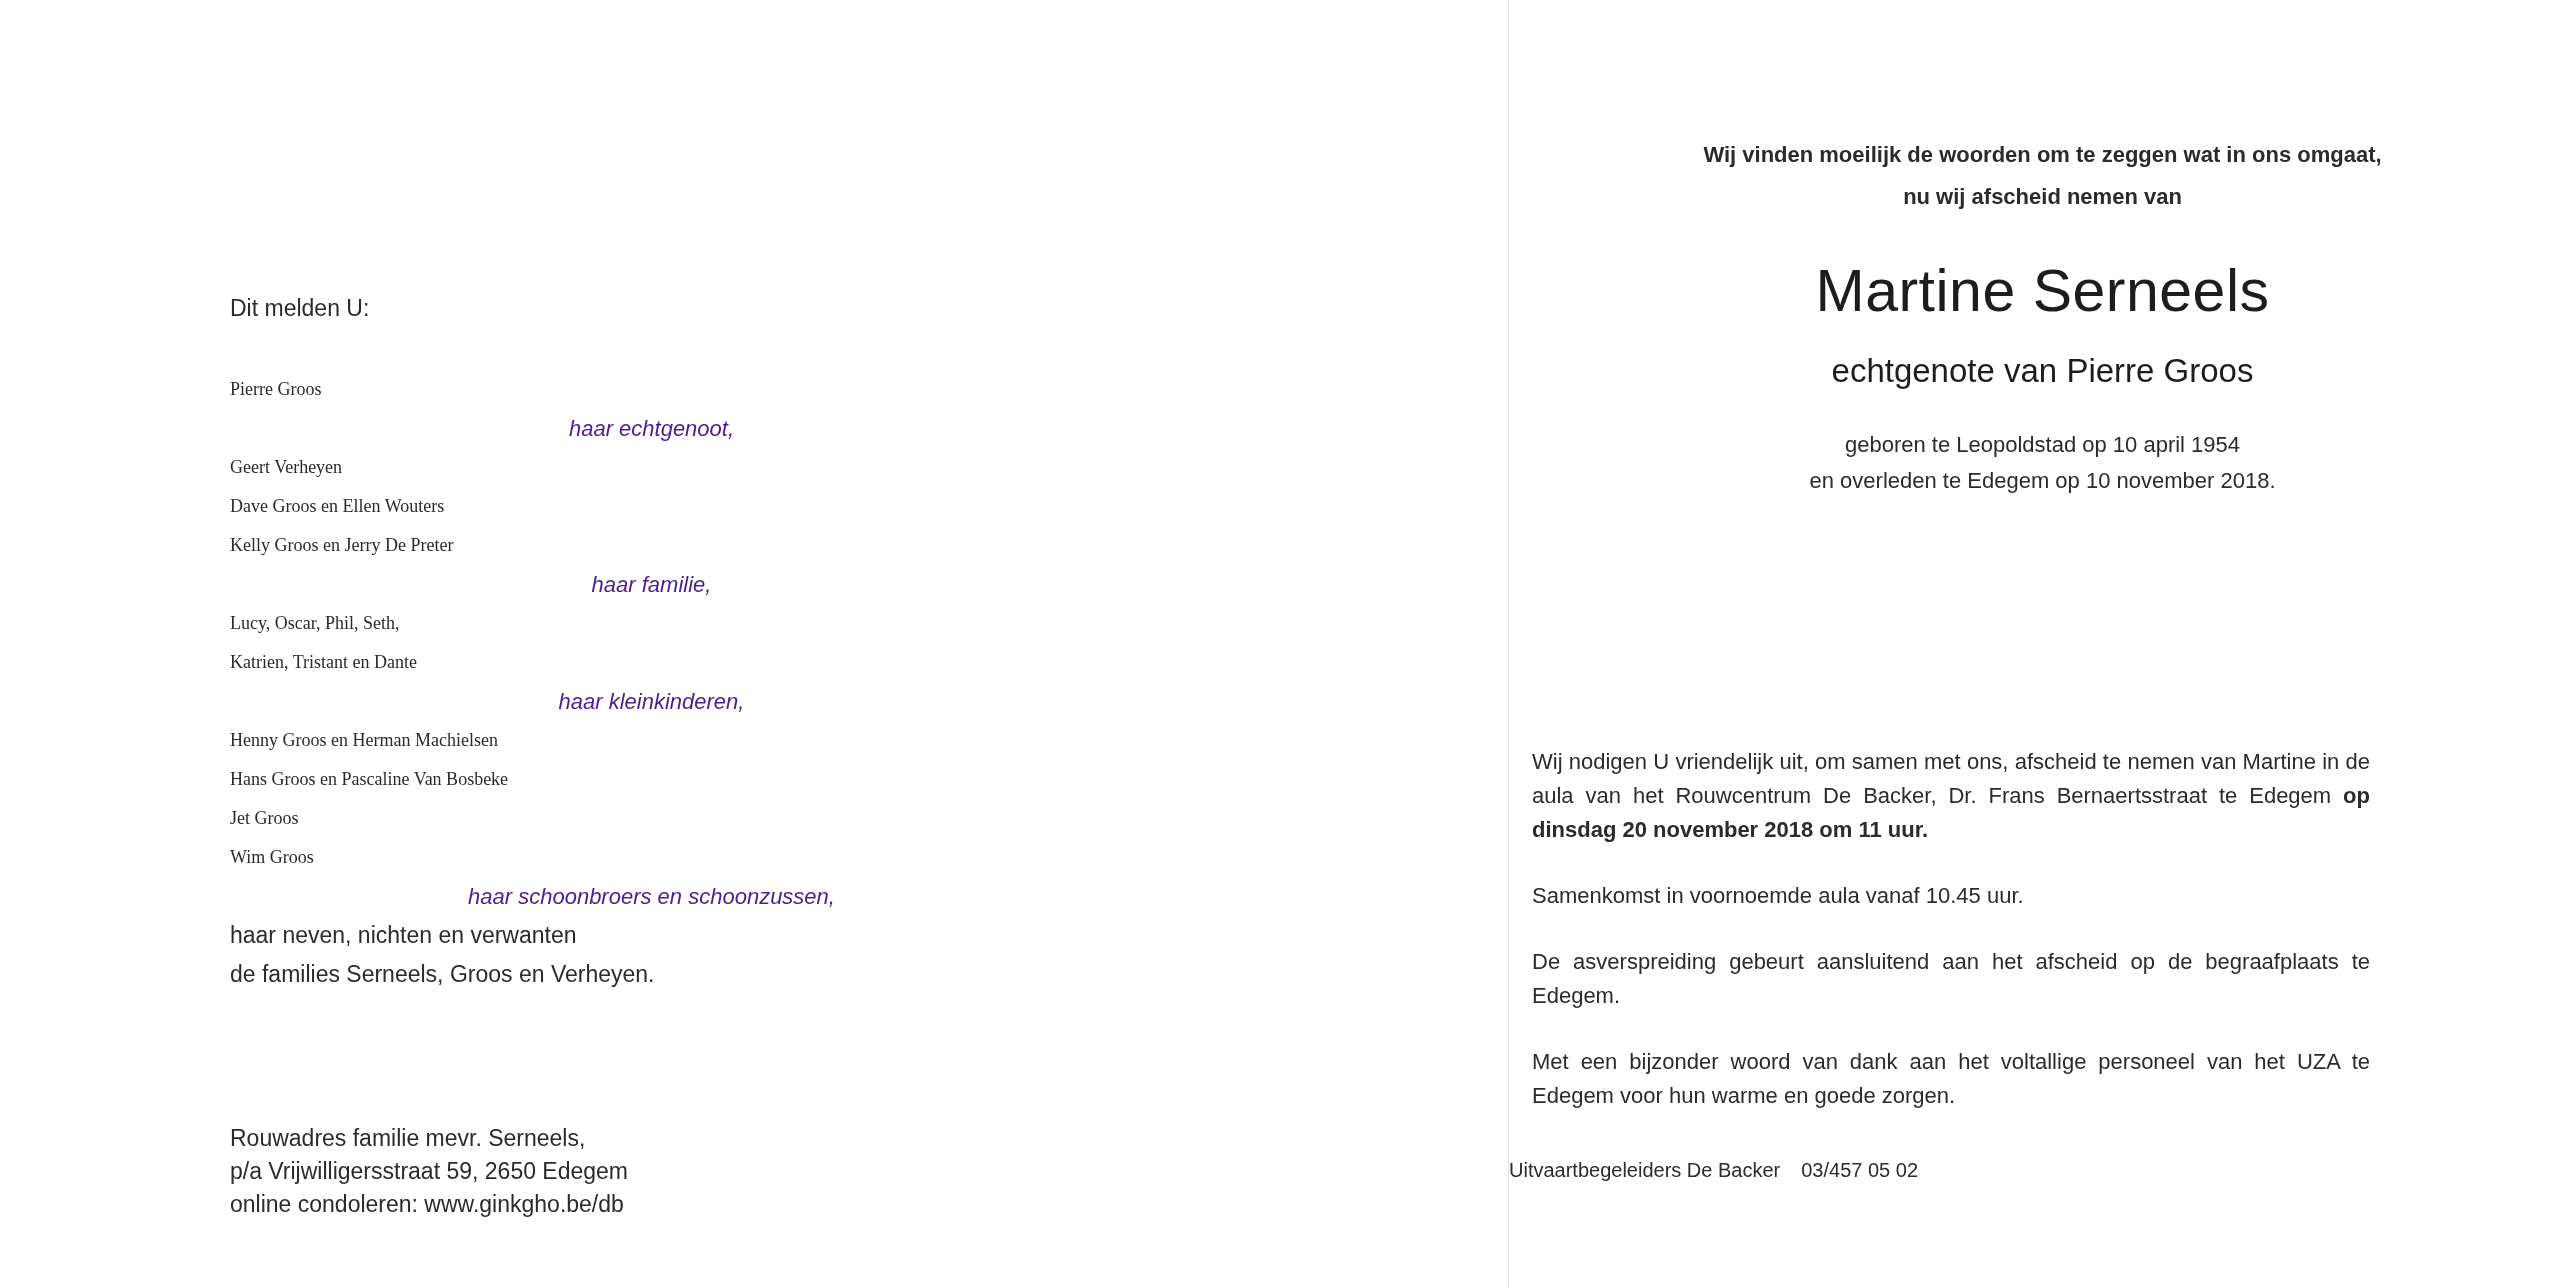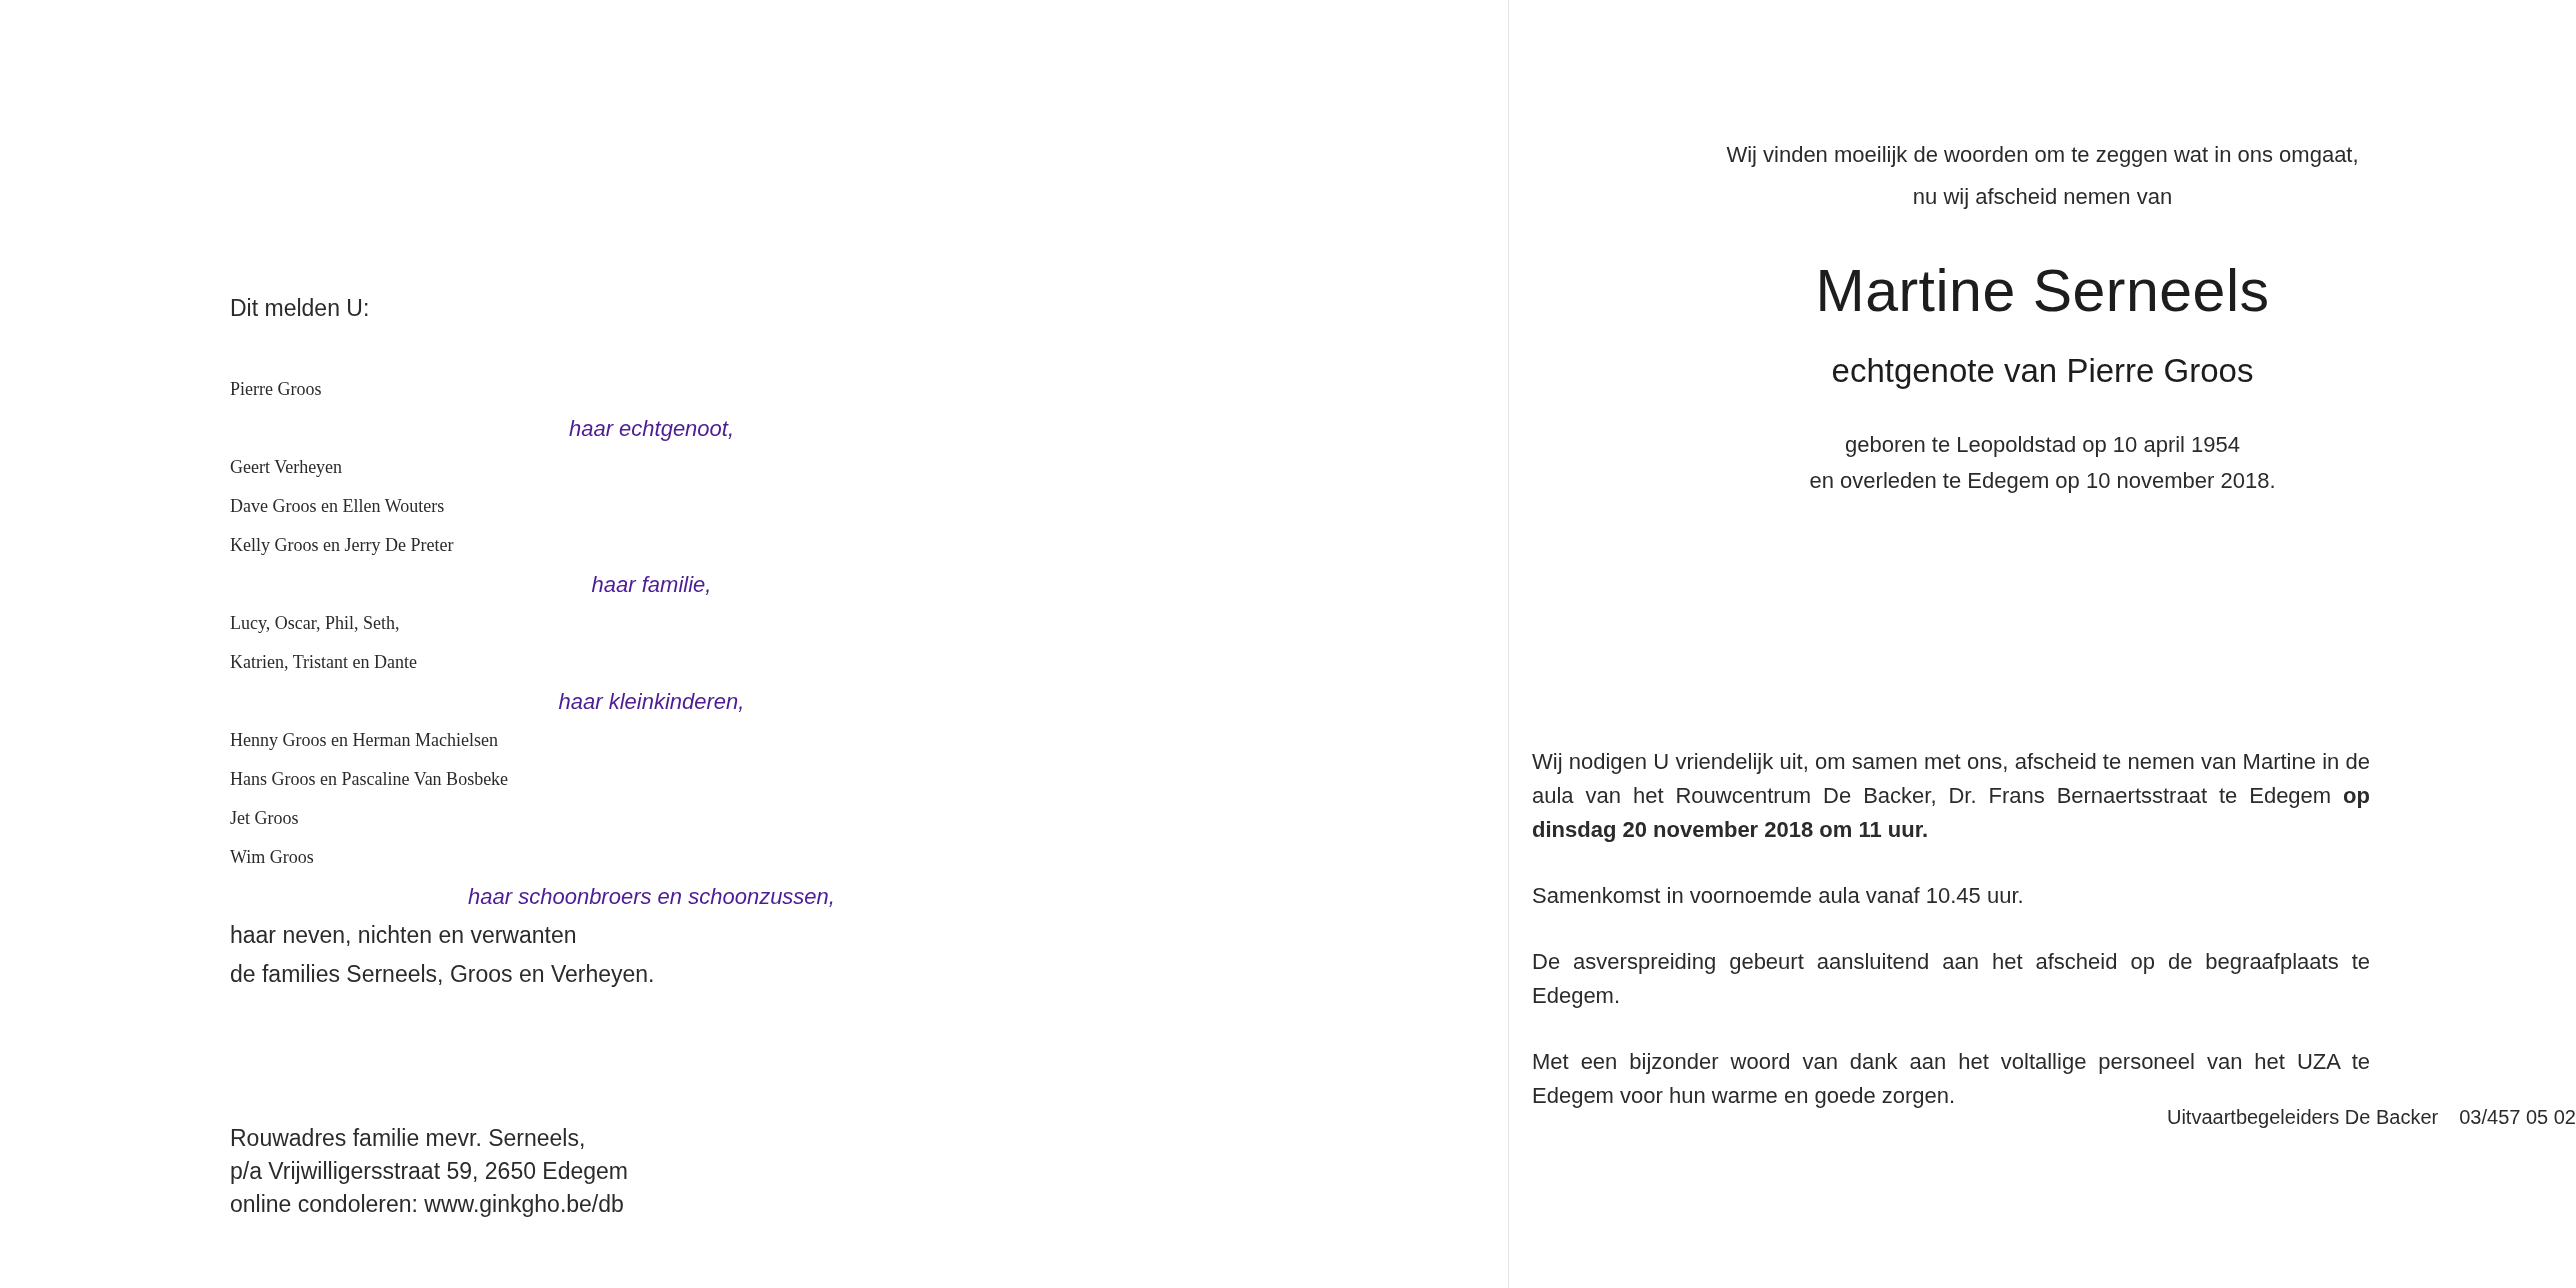--- a/index.html
+++ b/index.html
@@ -110,20 +110,21 @@
     left: 0;
     top: 134px;
     width: 1067px;
     text-align: center;
   }
 
   .head-line {
     font-size: 22px;
     line-height: 42px;
     color: #2b2b2b;
+    font-weight: bold;
   }
 
   .deceased-name {
     font-size: 59px;
     font-weight: 400;
     letter-spacing: 0.5px;
     line-height: 1.0;
     margin-top: 44px;
     color: #1d1d1d;
   }
@@ -157,23 +158,23 @@
     text-justify: inter-word;
     color: #2b2b2b;
     margin: 0 0 32px 0;
   }
   .para:last-child { margin-bottom: 0; }
   .para b { font-weight: bold; }
 
   .funeral-footer {
     position: absolute;
     left: 1509px;
-    top: 1106px;
+    top: 1159px;
     width: 1067px;
-    text-align: right;
+    text-align: left;
     font-size: 20px;
     color: #2b2b2b;
   }
   .funeral-footer .phone { margin-left: 21px; }
 </style>
 </head>
 <body>
 
 <div class="page">
 

